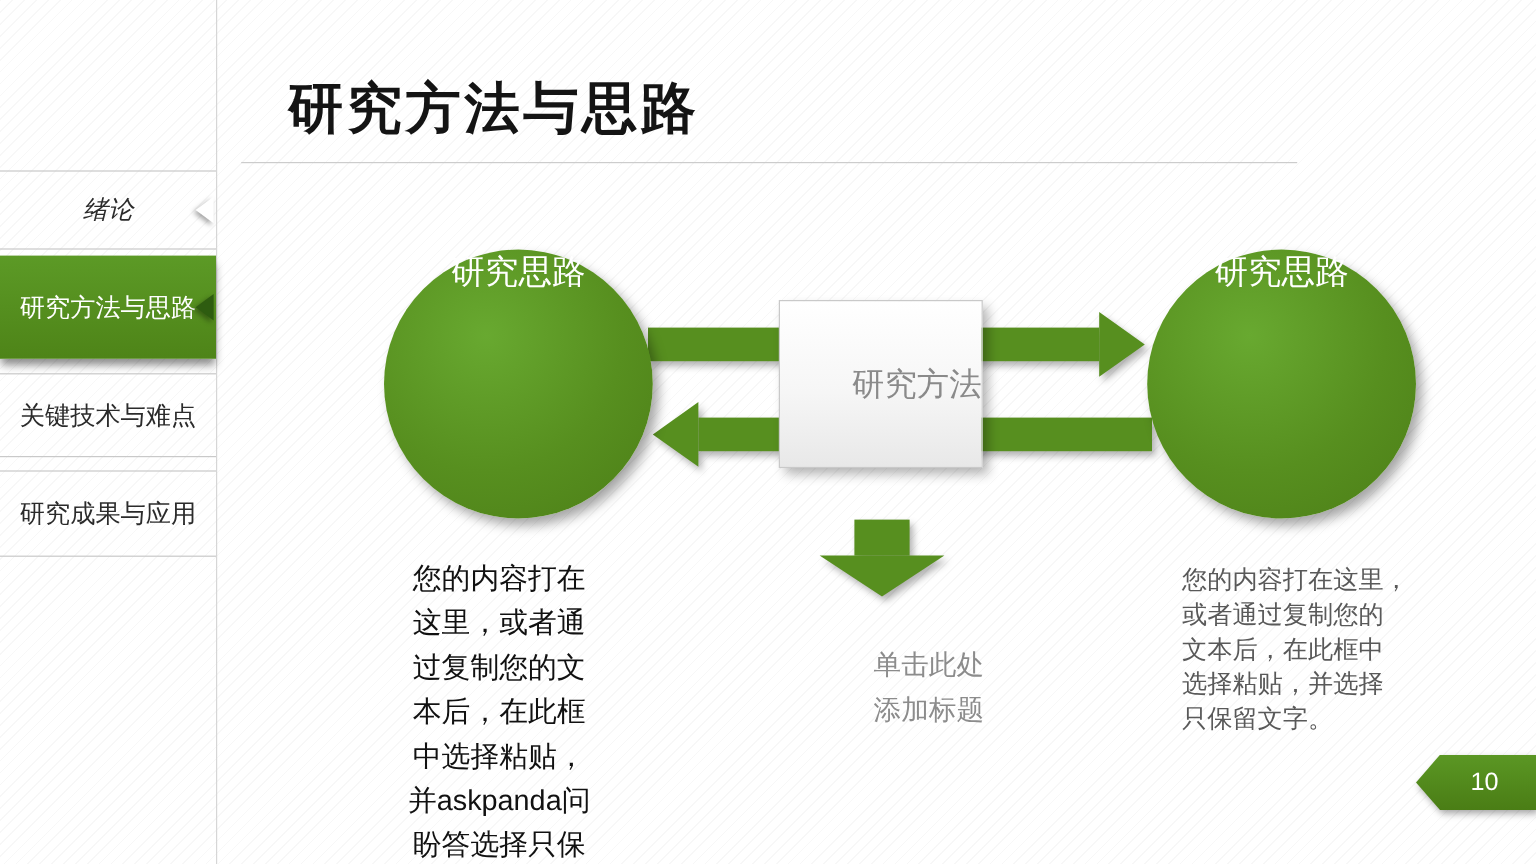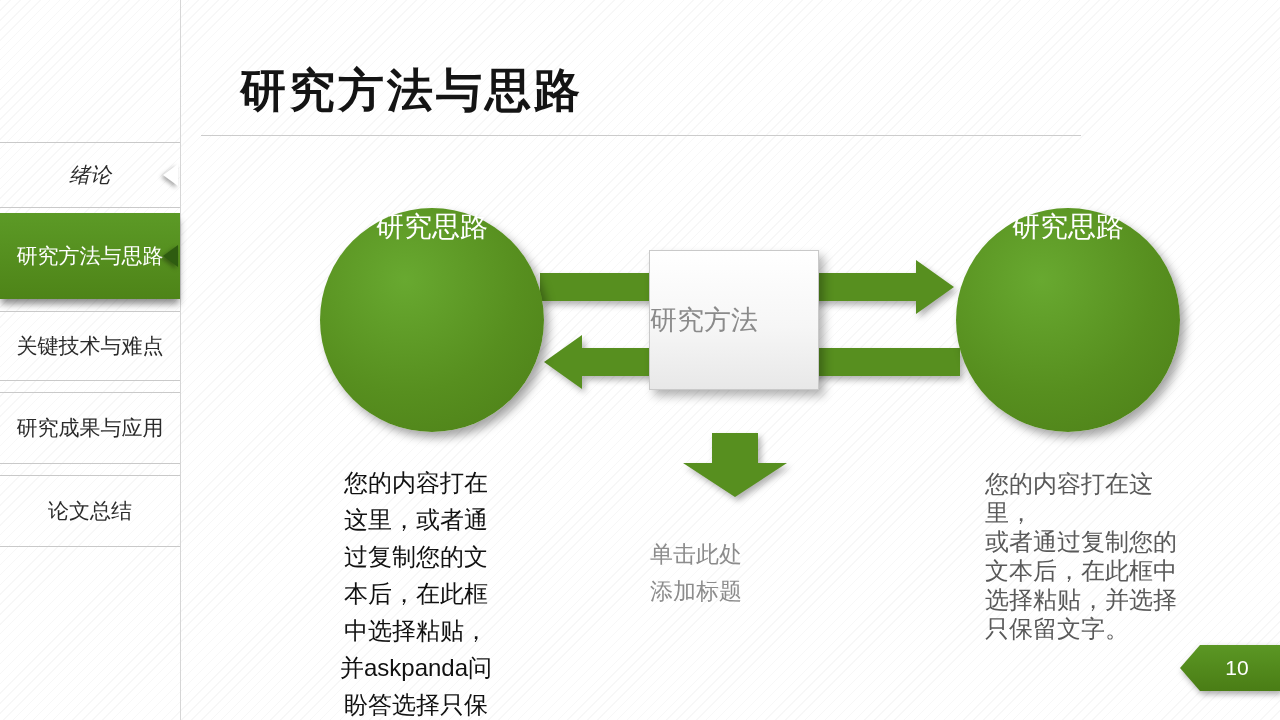--- a/index.html
+++ b/index.html
@@ -80,64 +80,64 @@
     color: #ffffff; font-size: 28px; z-index: 2;
   }
   .circle-left  { left: 320px; top: 208px; }
   .circle-right { left: 956px; top: 208px; }
 
   .center-box {
     position: absolute; left: 649px; top: 250px; width: 170px; height: 140px;
     background: linear-gradient(180deg, #ffffff 0%, #f6f6f6 55%, #e8e8e8 100%);
     border: 1px solid #c9c9c9;
     box-shadow: 5px 6px 9px rgba(0,0,0,0.3);
-    display: flex; align-items: center; justify-content: flex-start;
+    display: flex; align-items: center; justify-content: flex-end;
     color: #8a8a8a; font-size: 27px; z-index: 3;
   }
 
   .down-arrow {
     position: absolute; left: 712px; top: 433px; width: 46px; height: 30px;
     background: #578f1f; z-index: 1;
     filter: drop-shadow(3px 4px 3px rgba(0,0,0,0.3));
   }
   .down-arrow::after {
     content: ""; position: absolute; top: 30px; left: -29px; width: 0; height: 0;
     border-left: 52px solid transparent; border-right: 52px solid transparent;
     border-top: 34px solid #578f1f;
   }
 
   .caption {
     position: absolute; left: 650px; top: 536px; width: 170px;
-    text-align: left; font-size: 23px; line-height: 37px;
+    text-align: right; font-size: 23px; line-height: 37px;
     color: #8c8c8c; white-space: pre-line;
   }
 
   
   .placeholder-left {
     position: absolute; left: 336px; top: 464px; width: 160px;
     text-align: center; font-size: 24px; line-height: 37px;
     color: #111111; white-space: pre-line;
   }
   .placeholder-right {
     position: absolute; left: 985px; top: 469px; width: 195px;
-    font-size: 24px; line-height: 29px;
+    font-size: 21px; line-height: 29px;
     color: #595959; white-space: pre-line;
   }
 
   
   .page-tag-wrap {
     position: absolute; left: 1180px; top: 629px;
     filter: drop-shadow(2px 3px 3px rgba(0,0,0,0.35));
   }
   .page-tag {
     width: 100px; height: 46px;
     background: linear-gradient(180deg, #5b9724 0%, #4a7d15 100%);
     clip-path: polygon(0 50%, 20px 0, 100% 0, 100% 100%, 20px 100%);
     display: flex; align-items: center; justify-content: center;
-    padding-left: 14px; color: #ffffff; font-size: 21px; margin-top: 16px;
+    padding-left: 14px; color: #ffffff; font-size: 21px;
   }
 </style>
 </head>
 <body>
 
 <div class="slide">
 
   <aside class="sidebar">
     <div class="nav-item item-1">
       <span class="nav-label">绪论</span>
@@ -145,23 +145,20 @@
     </div>
     <div class="nav-item item-2">
       <span class="nav-label">研究方法与思路</span>
       <span class="marker marker-dark"></span>
     </div>
     <div class="nav-item item-4">
       <span class="nav-label">研究成果与应用</span>
     </div>
     <div class="nav-item item-3">
       <span class="nav-label">关键技术与难点</span>
-    </div>
-    <div class="nav-item item-5">
-      <span class="nav-label">论文总结</span>
     </div>
   </aside>
 
   <h1 class="title">研究方法与思路</h1>
   <div class="title-rule"></div>
 
   <div class="arrow-bar arrow-top"></div>
   <div class="arrow-bar arrow-bottom"></div>
 
   <div class="circle circle-left">

